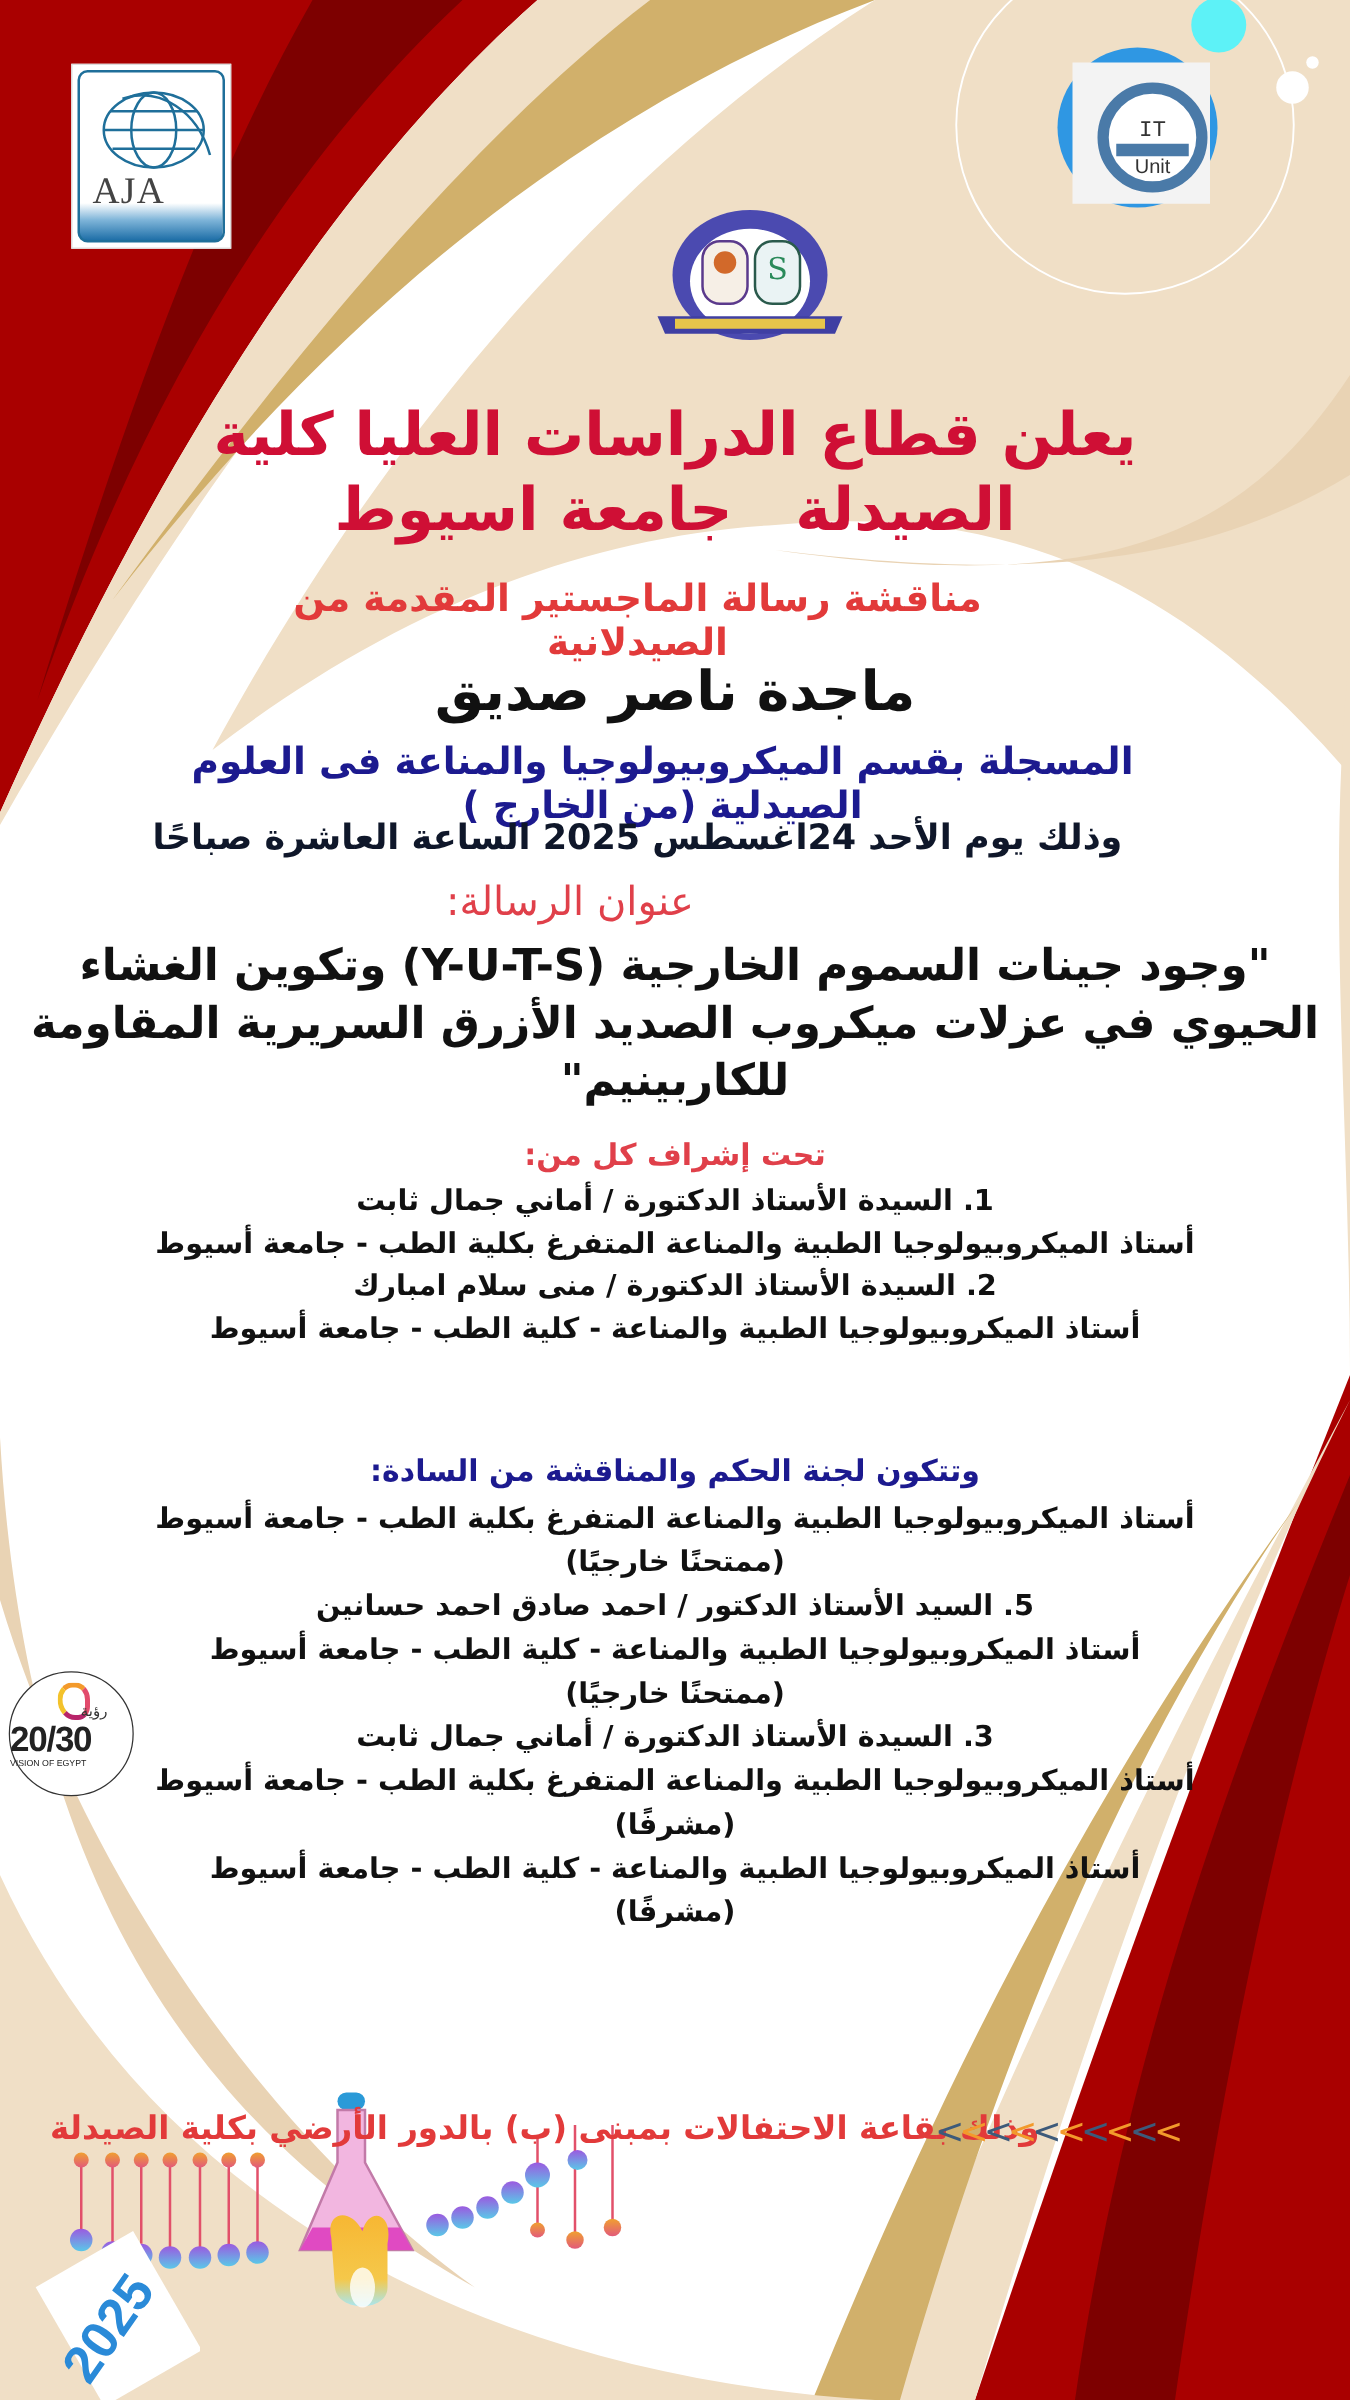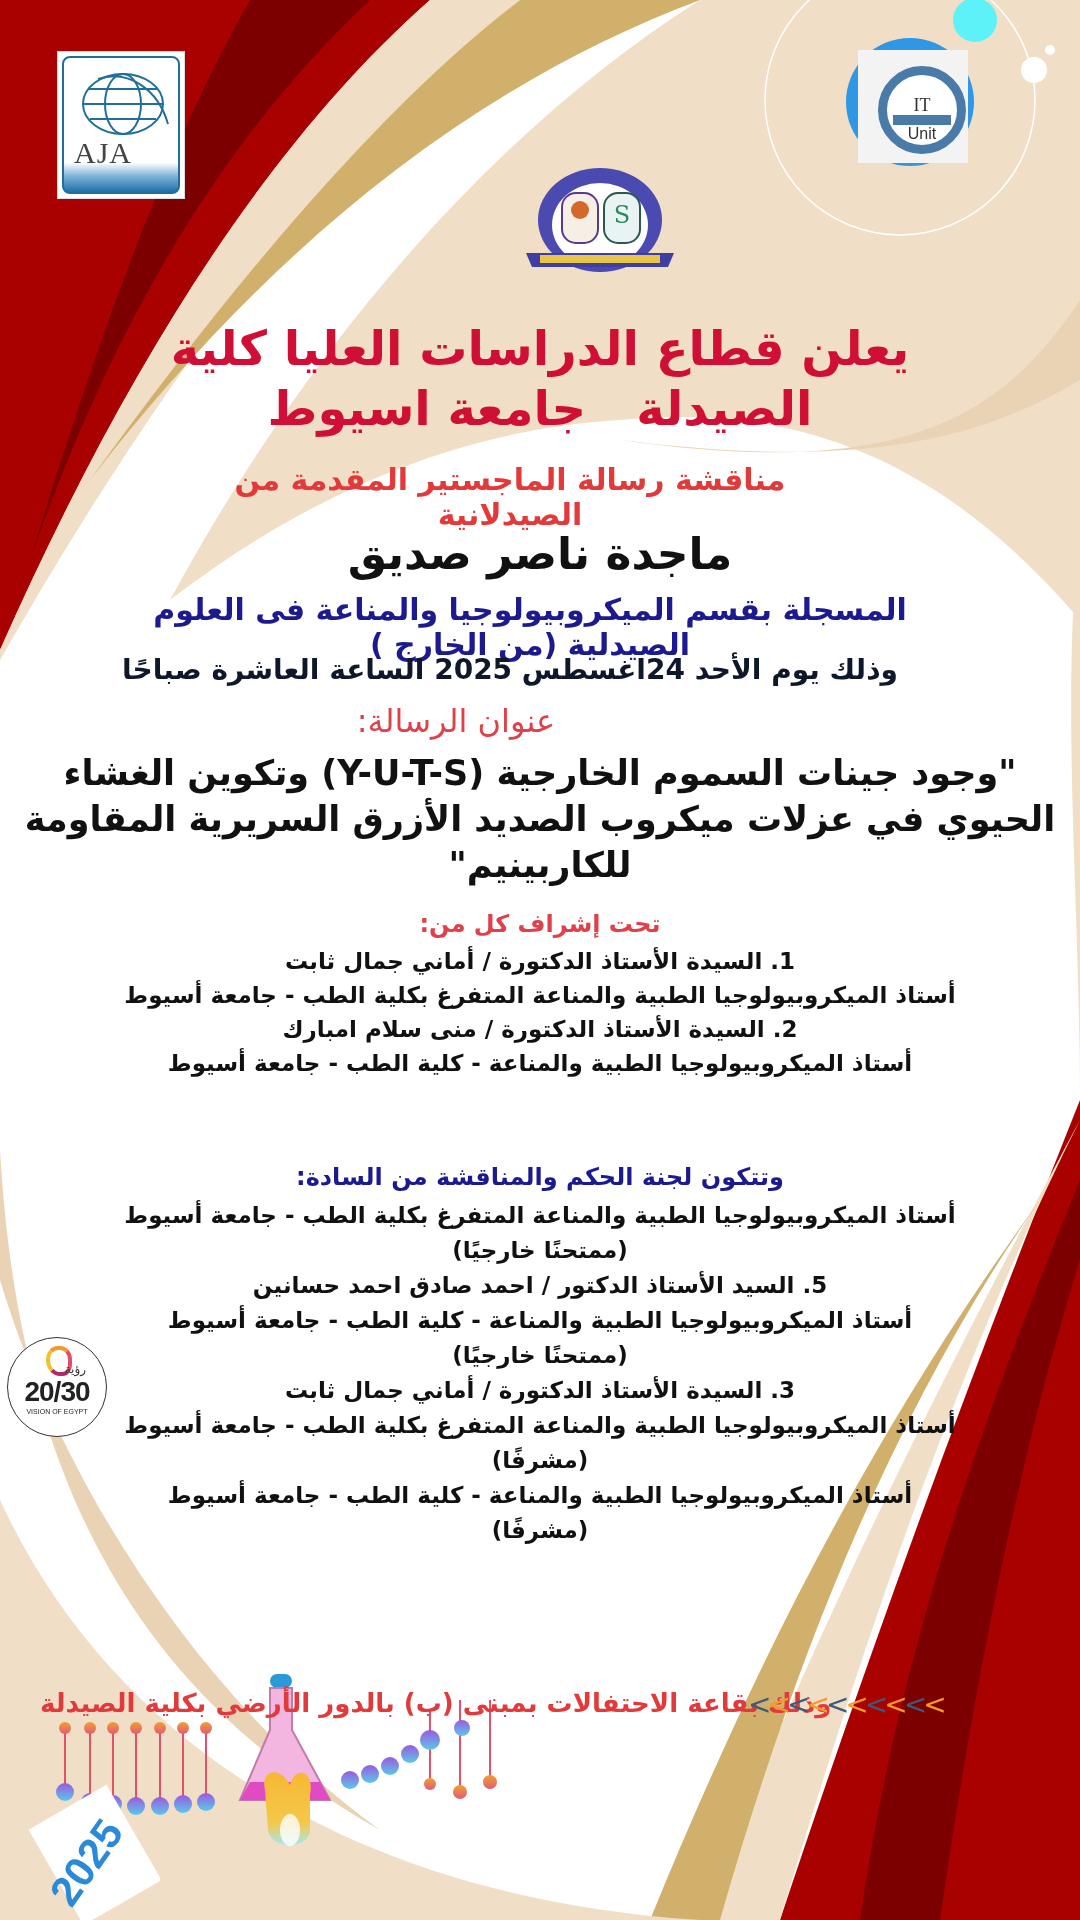--- a/index.html
+++ b/index.html
@@ -28,28 +28,28 @@
   .logo-it {
     left:846px; top:38px; width:128px; height:128px; border-radius:50%; background:#2f97e3;
   }
   .logo-it .sq {
     position:absolute; left:12px; top:12px; width:110px; height:113px; background:#f3f3f3;
   }
   .logo-it .ring {
     position:absolute; left:20px; top:16px; width:88px; height:88px; border-radius:50%;
     border:9px solid #4a7aa8; box-sizing:border-box; background:#fff;
   }
-  .logo-it .it { position:absolute; left:0; right:0; top:20px; text-align:center; font-family:Liberation Serif, serif; font-size:18px; color:#333; }
+  .logo-it .it { position:absolute; left:0; right:0; top:20px; text-align:center; font-family:Liberation Mono, monospace; font-size:18px; color:#333; }
   .logo-it .unit { position:absolute; left:0; right:0; top:50px; text-align:center; font-family:"Liberation Sans",sans-serif; font-size:16px; color:#333; }
   .logo-it .mid { position:absolute; left:6px; right:6px; top:40px; height:10px; background:#4a7aa8; }
 
   .logo-pharm { left:520px; top:165px; width:160px; height:120px; }
   .logo-2030 {
     left:7px; top:1337px; width:100px; height:100px; border-radius:50%;
-    background:#fff; border:1.5px solid #333; box-sizing:border-box; text-align:center;
+    background:#fff; border:1.5px solid #333; box-sizing:border-box; text-align:left;
   }
   .logo-2030 .ar { position:absolute; right:20px; top:24px; font-size:12px; color:#333; }
   .logo-2030 .num { position:absolute; left:0; right:0; top:38px; font-family:"Liberation Sans",sans-serif; font-weight:bold; font-size:28px; color:#222; direction:ltr; letter-spacing:-1px; }
   .logo-2030 .sub { position:absolute; left:0; right:0; top:70px; font-family:"Liberation Sans",sans-serif; font-size:7px; color:#222; direction:ltr; }
   .logo-2030 .swirl { position:absolute; left:38px; top:8px; width:26px; height:30px; border-radius:50% 50% 40% 60%; border:4px solid #e24b6c; border-color:#f39a2b #e24b6c #b8246a #f3c22b; box-sizing:border-box; }
 
   .center-block { left:0; width:1080px; text-align:center; direction:rtl; }
 
   .title {
     top:318px; font-size:48px; font-weight:bold; color:#cf0f35; line-height:60px;

